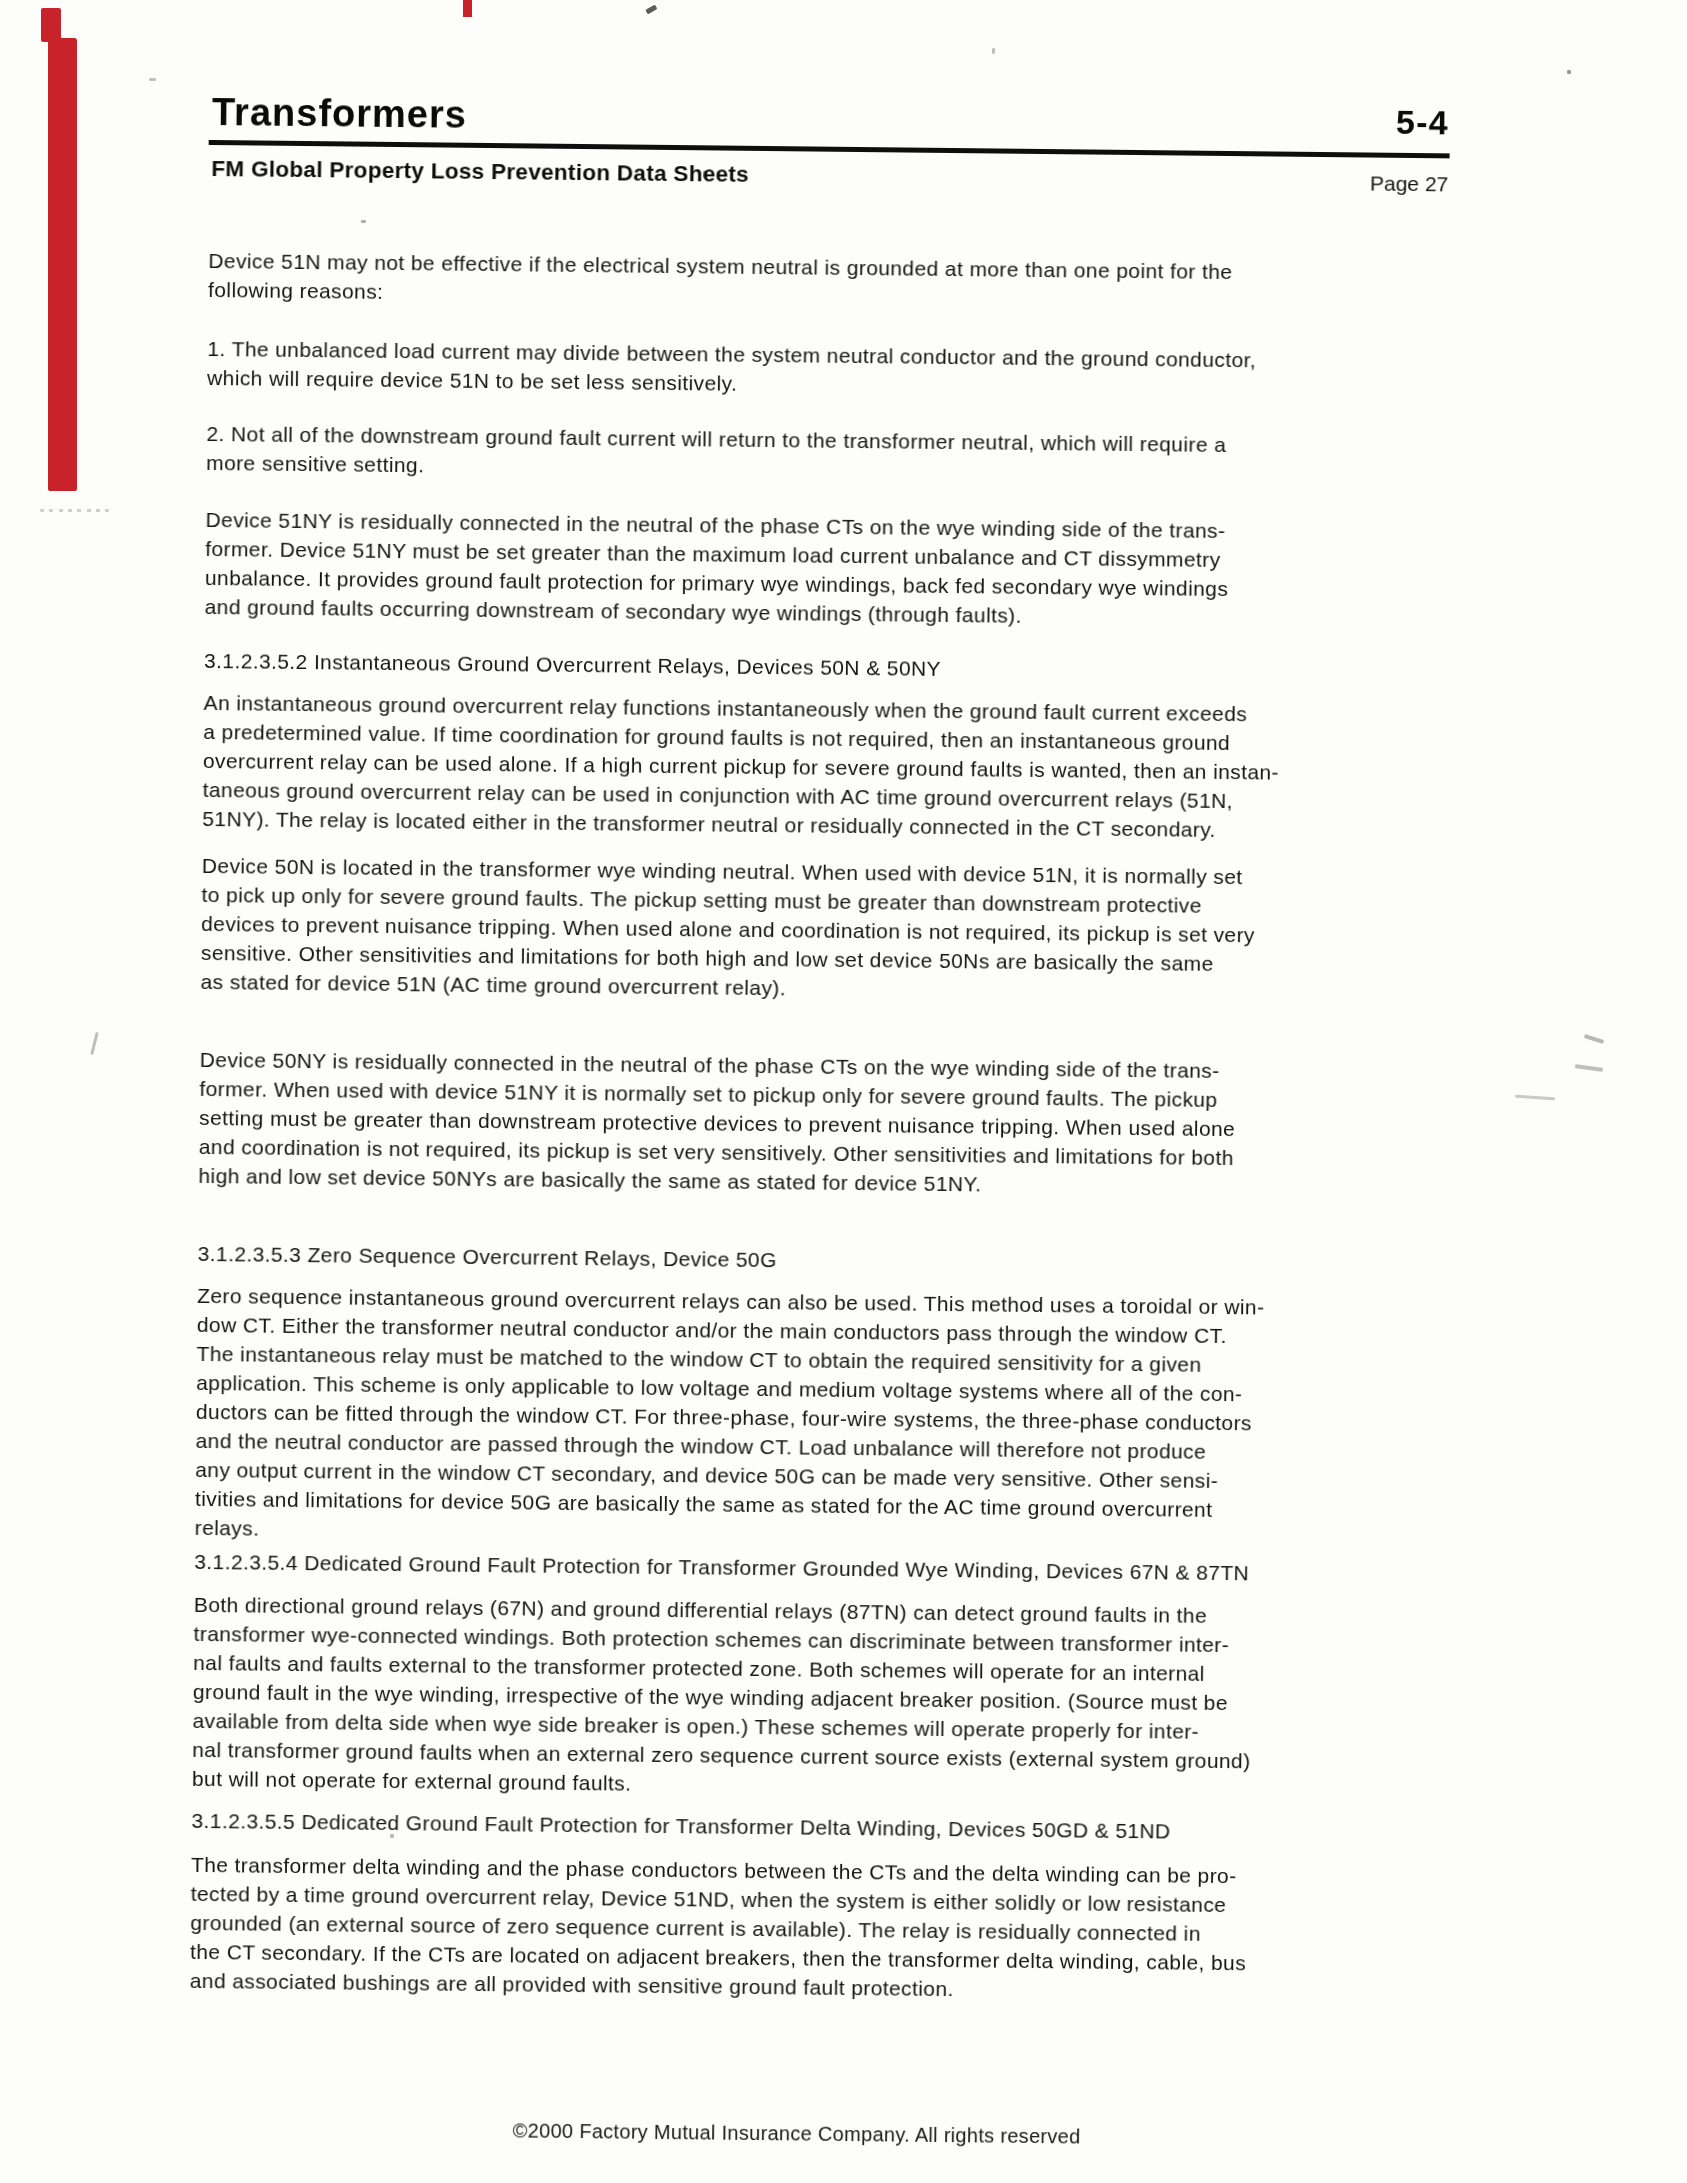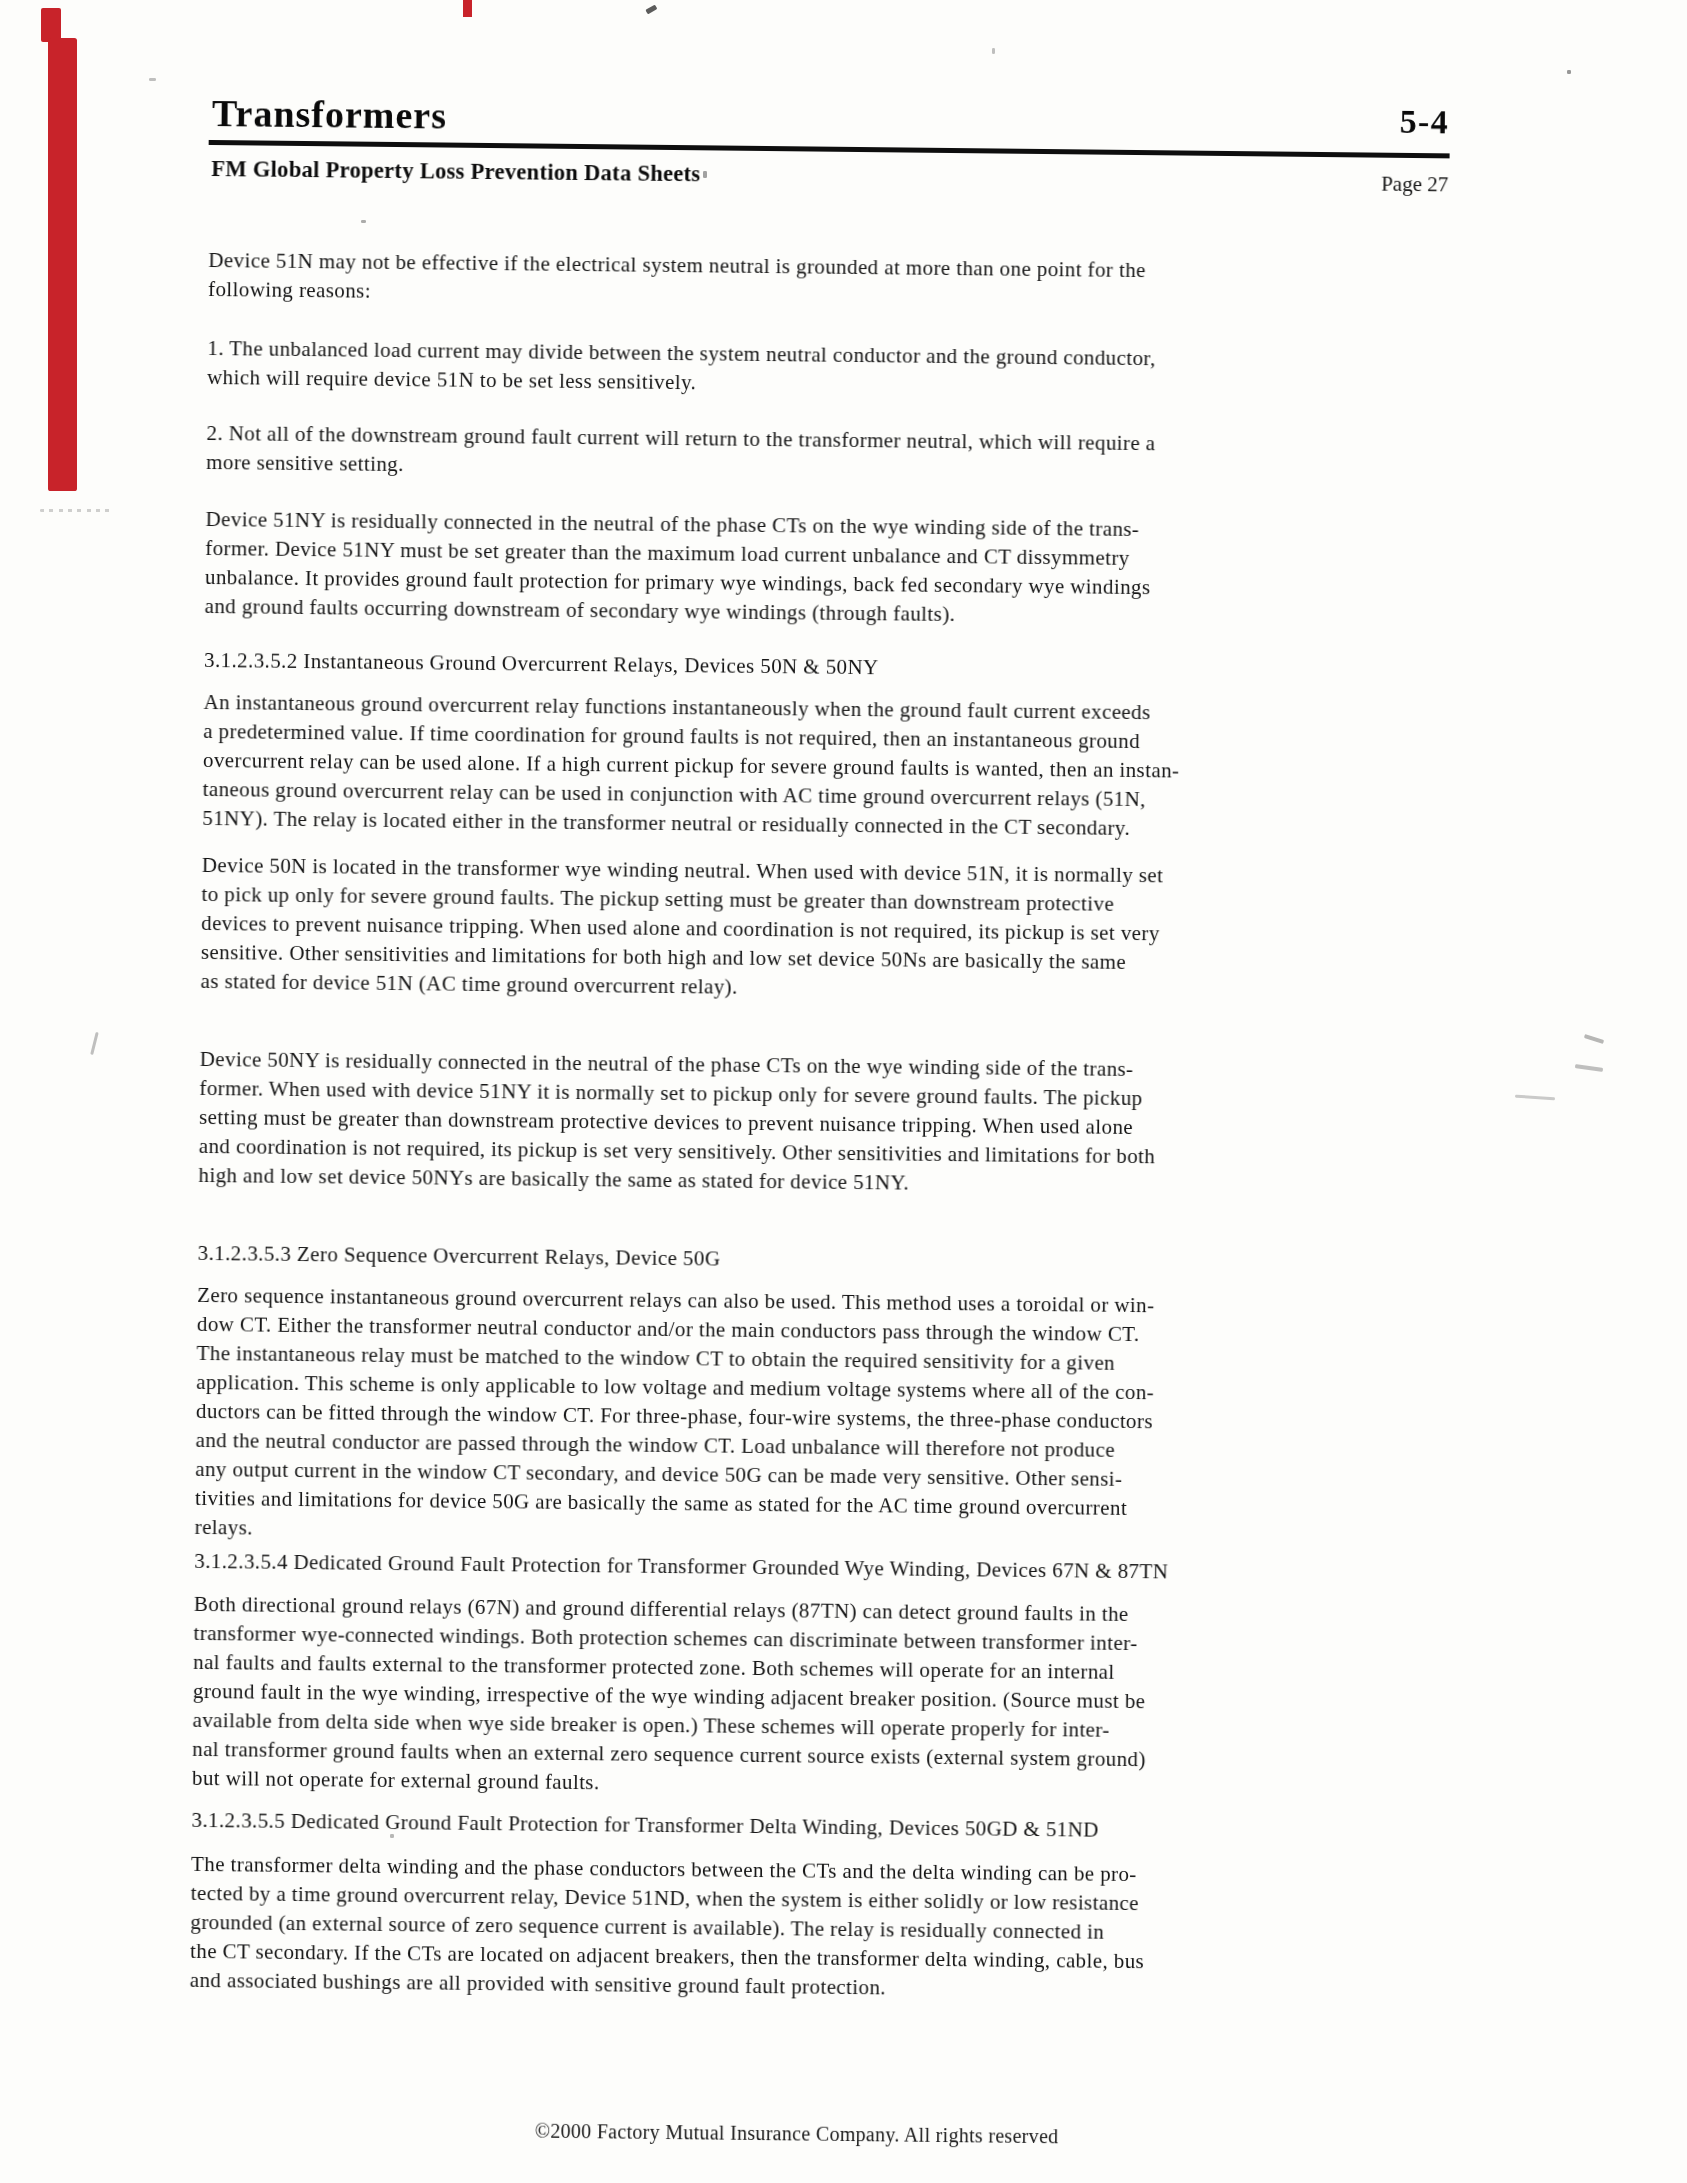--- a/index.html
+++ b/index.html
@@ -1,18 +1,18 @@
 <!DOCTYPE html>
 <html style="font-size:10.6px"><head>
 <meta charset="utf-8">
 <style>
   html,body{margin:0;padding:0;background:#777;}
   .page{
     position:relative;width:1687px;height:2183px;background:#fdfdfb;
-    overflow:hidden;font-family:Liberation Serif, serif;color:#161616;
+    overflow:hidden;font-family:Liberation Sans, sans-serif;color:#161616;
   }
   
   .rot{
     position:absolute;left:0;top:0;width:1687px;height:2183px;
     transform:rotate(0.62deg);transform-origin:212px 112px;
     filter:blur(0.3px) contrast(1.05);
   }
   .title{
     position:absolute;left:212px;top:91px;font-size:38px;font-weight:bold;
     letter-spacing:1px;color:#101010;

